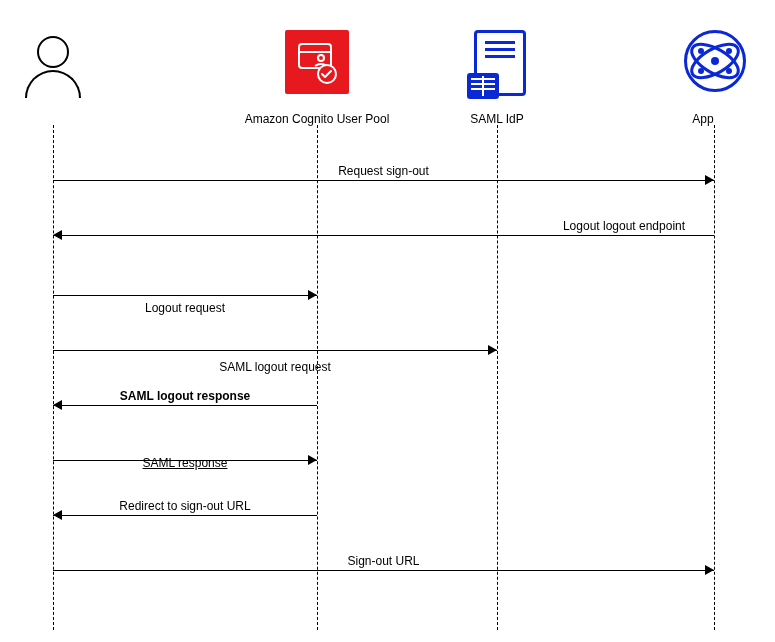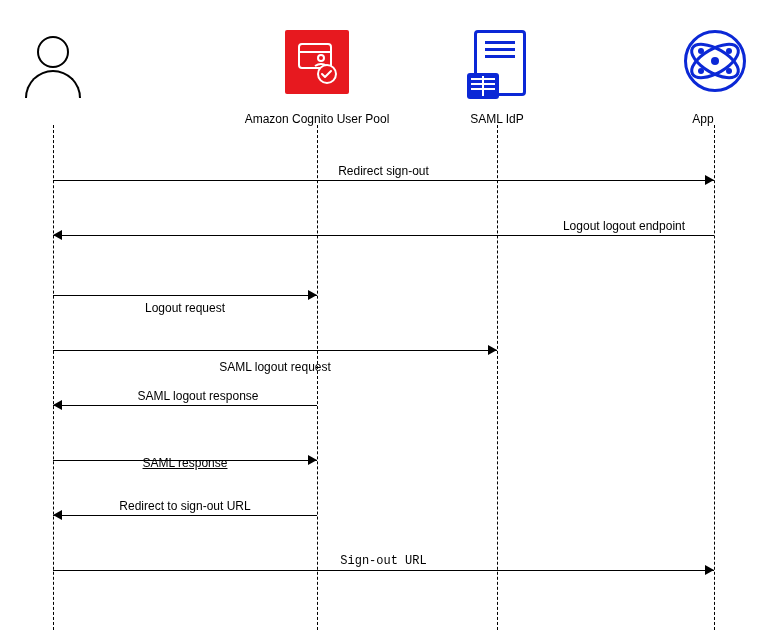--- a/index.html
+++ b/index.html
@@ -177,37 +177,37 @@
   <div class="actor-label" id="lbl-app" style="left: 703px; top: 112px;">App</div>
 
   <div class="lifeline" id="ll-user" style="left: 53px; top: 125px; height: 505px;"></div>
   <div class="lifeline" id="ll-cognito" style="left: 317px; top: 125px; height: 505px;"></div>
   <div class="lifeline" id="ll-saml" style="left: 497px; top: 125px; height: 505px;"></div>
   <div class="lifeline" id="ll-app" style="left: 714px; top: 125px; height: 505px;"></div>
 
   <div id="messages">
       <div class="msg-line" style="left: 53px; top: 180px; width: 661px;"></div>
       <div class="arrow-right" style="left: 714px; top: 180px;"></div>
-      <div class="msg-label" style="left: 383.5px; top: 180px;">Redirect sign-out</div>
+      <div class="msg-label" style="left: 383.5px; top: 180px;">Request sign-out</div>
       <div class="msg-line" style="left: 53px; top: 235px; width: 661px;"></div>
       <div class="arrow-left" style="left: 53px; top: 235px;"></div>
       <div class="msg-label" style="left: 624px; top: 235px;">Logout logout endpoint</div>
       <div class="msg-line" style="left: 53px; top: 295px; width: 264px;"></div>
       <div class="arrow-right" style="left: 317px; top: 295px;"></div>
       <div class="msg-label" style="left: 185px; top: 295px; margin-top: 22px;">Logout request</div>
       <div class="msg-line" style="left: 53px; top: 350px; width: 444px;"></div>
       <div class="arrow-right" style="left: 497px; top: 350px;"></div>
       <div class="msg-label" style="left: 275px; top: 350px; margin-top: 26px;">SAML logout request</div>
       <div class="msg-line" style="left: 53px; top: 405px; width: 264px;"></div>
       <div class="arrow-left" style="left: 53px; top: 405px;"></div>
-      <div class="msg-label" style="left: 198px; top: 405px;">SAML logout response</div>
+      <div class="msg-label" style="left: 185px; top: 405px; font-weight: bold;">SAML logout response</div>
       <div class="msg-line" style="left: 53px; top: 460px; width: 264px;"></div>
       <div class="arrow-right" style="left: 317px; top: 460px;"></div>
       <div class="msg-label" style="left: 185px; top: 472px; text-decoration: underline;">SAML response</div>
       <div class="msg-line" style="left: 53px; top: 515px; width: 264px;"></div>
       <div class="arrow-left" style="left: 53px; top: 515px;"></div>
       <div class="msg-label" style="left: 185px; top: 515px;">Redirect to sign-out URL</div>
       <div class="msg-line" style="left: 53px; top: 570px; width: 661px;"></div>
       <div class="arrow-right" style="left: 714px; top: 570px;"></div>
-      <div class="msg-label" style="left: 383.5px; top: 570px; font-family: Liberation Mono, monospace;">Sign-out URL</div>
+      <div class="msg-label" style="left: 383.5px; top: 570px;">Sign-out URL</div>
     </div>
 
 </div>
 
 </body></html>

